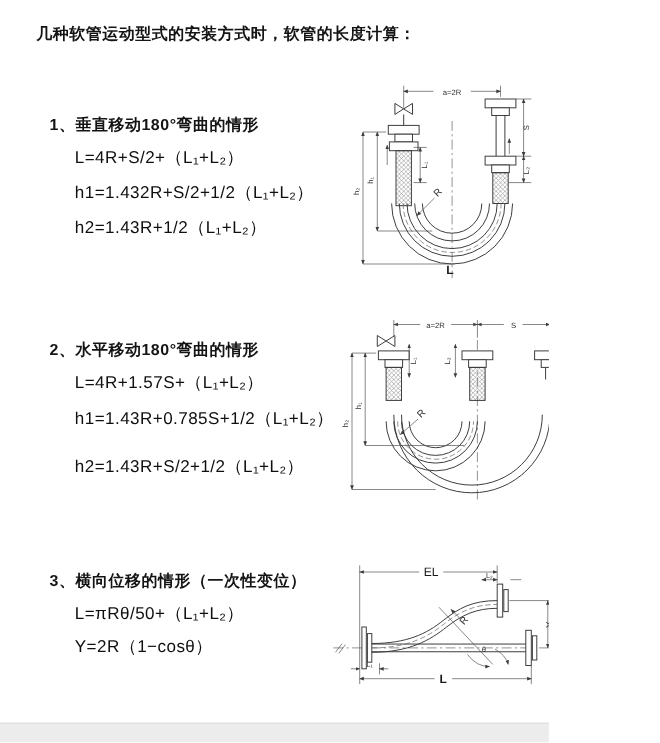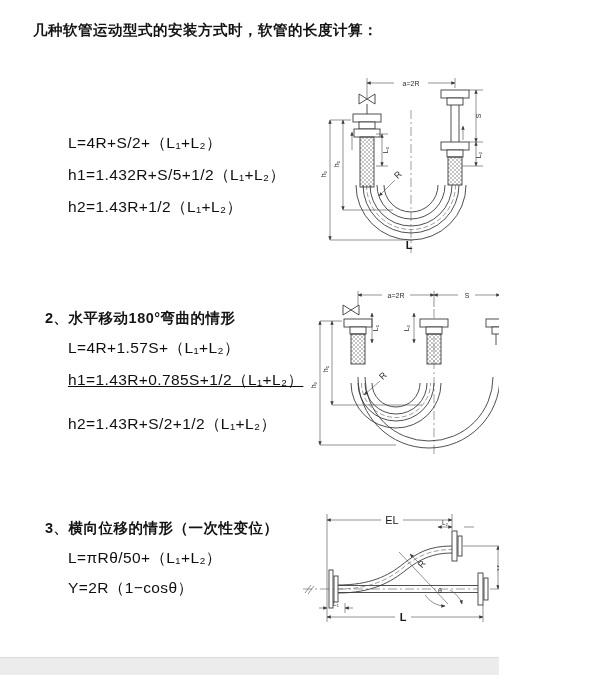--- a/index.html
+++ b/index.html
@@ -20,27 +20,28 @@
   #bottom-edge{position:absolute;left:0;top:657px;width:600px;height:18px;
                background:#ececec;border-top:1px solid #dcdcdc;}
 </style>
 </head>
 <body>
 
 <div id="page">
 
   <div class="abs cn" style="left:33px;top:21px;">几种软管运动型式的安装方式时，软管的长度计算：</div>
 
+  <div class="abs cn" style="left:45px;top:104px;">1、垂直移动180°弯曲的情形</div>
   <div class="abs formula" style="left:68px;top:133px;">L=4R+S/2+（L₁+L₂）</div>
-  <div class="abs formula" style="left:68px;top:165px;">h1=1.432R+S/5+1/2（L₁+L₂）</div>
+  <div class="abs formula" style="left:68px;top:165px;">h1=1.432R+S/2+1/2（L₁+L₂）</div>
   <div class="abs formula" style="left:68px;top:197px;">h2=1.43R+1/2（L₁+L₂）</div>
 
   <div class="abs cn" style="left:45px;top:309px;">2、水平移动180°弯曲的情形</div>
   <div class="abs formula" style="left:68px;top:338px;">L=4R+1.57S+（L₁+L₂）</div>
-  <div class="abs formula" style="left:68px;top:370px;text-decoration:underline;">h1=1.43R+0.785S+1/2（L₁+L₂）</div>
+  <div class="abs formula" style="left:68px;top:370px;">h1=1.43R+0.785S+1/2（L₁+L₂）</div>
   <div class="abs formula" style="left:68px;top:402px;margin-top:12px;">h2=1.43R+S/2+1/2（L₁+L₂）</div>
 
   <div class="abs cn" style="left:45px;top:519px;">3、横向位移的情形（一次性变位）</div>
   <div class="abs formula" style="left:68px;top:548px;">L=πRθ/50+（L₁+L₂）</div>
   <div class="abs formula" style="left:68px;top:578px;">Y=2R（1−cosθ）</div>
 
   <svg style="left:315px;top:70px;" width="275" height="190" viewBox="0 0 275 190">
     <defs>
       <marker id="a1" viewBox="0 0 10 10" refX="9" refY="5" markerWidth="7" markerHeight="7" orient="auto-start-reverse">
           <path d="M0,1L10,5L0,9z" fill="#3c3c3c"></path>

